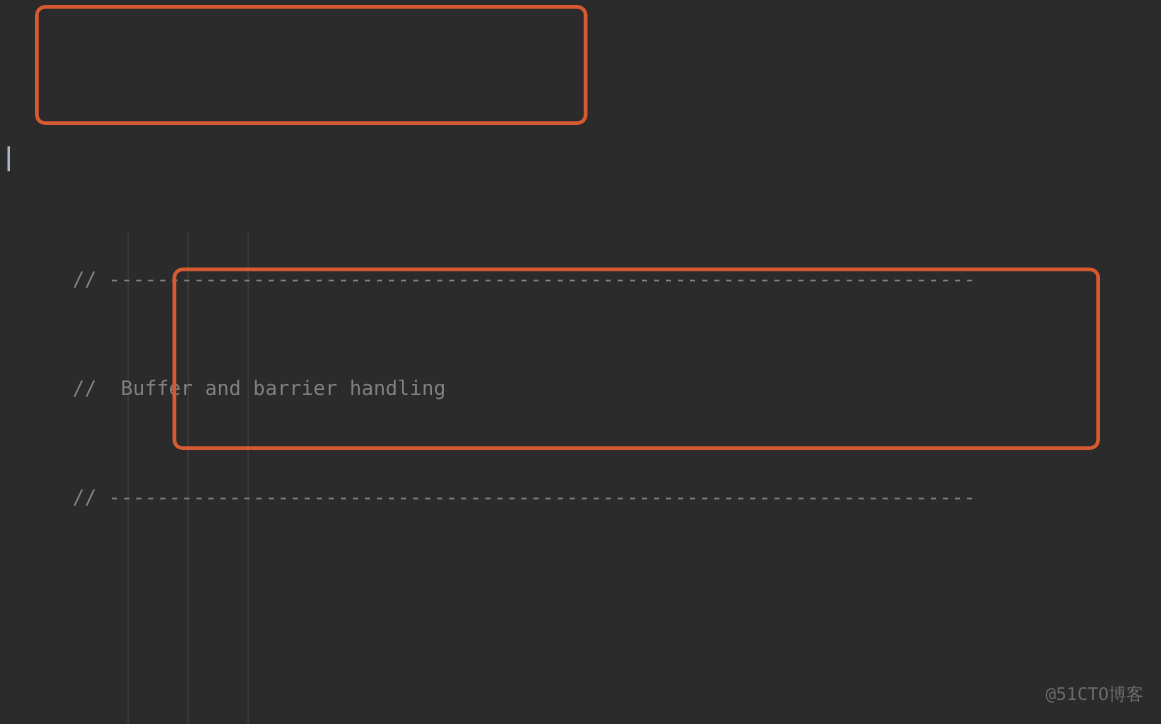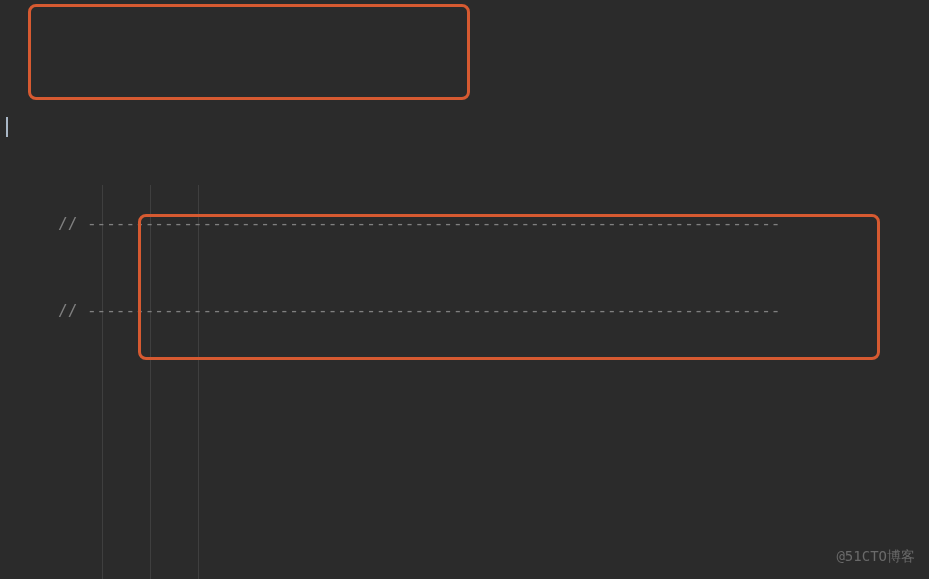--- a/index.html
+++ b/index.html
@@ -66,20 +66,21 @@
 </head>
 <body>
 
 <div class="editor">
 
   <div class="guide" style="left:102px"></div>
   <div class="guide" style="left:150px"></div>
   <div class="guide" style="left:198px"></div>
 
   <div class="line indent1"><span class="comment">// ------------------------------------------------------------------------</span></div>
+  <div class="line indent1"><span class="comment">//  Buffer and barrier handling</span></div>
   <div class="line indent1"><span class="comment">// ------------------------------------------------------------------------</span></div>
   <div class="line">&nbsp;</div>
 
   
 
   
 
   
 
   

